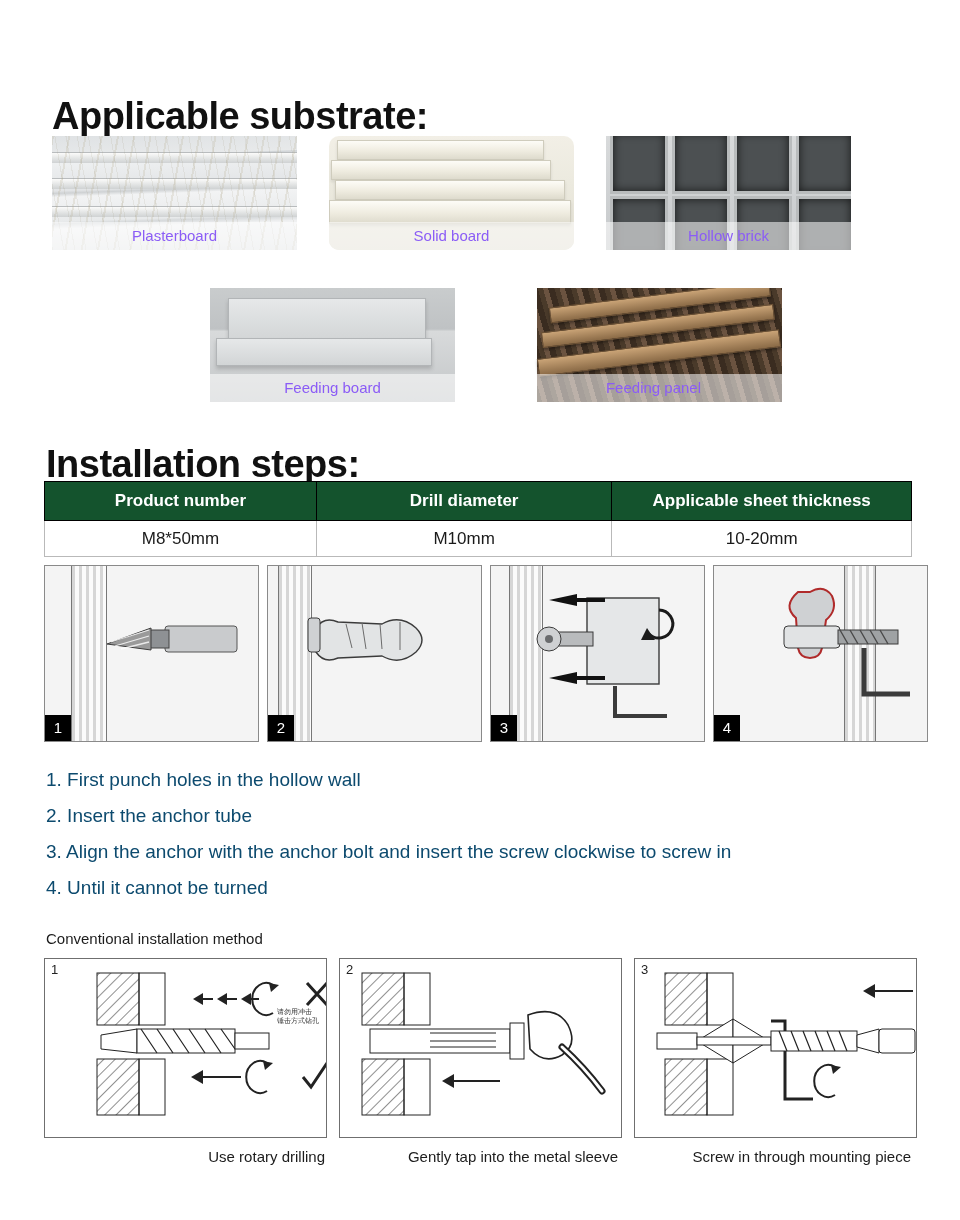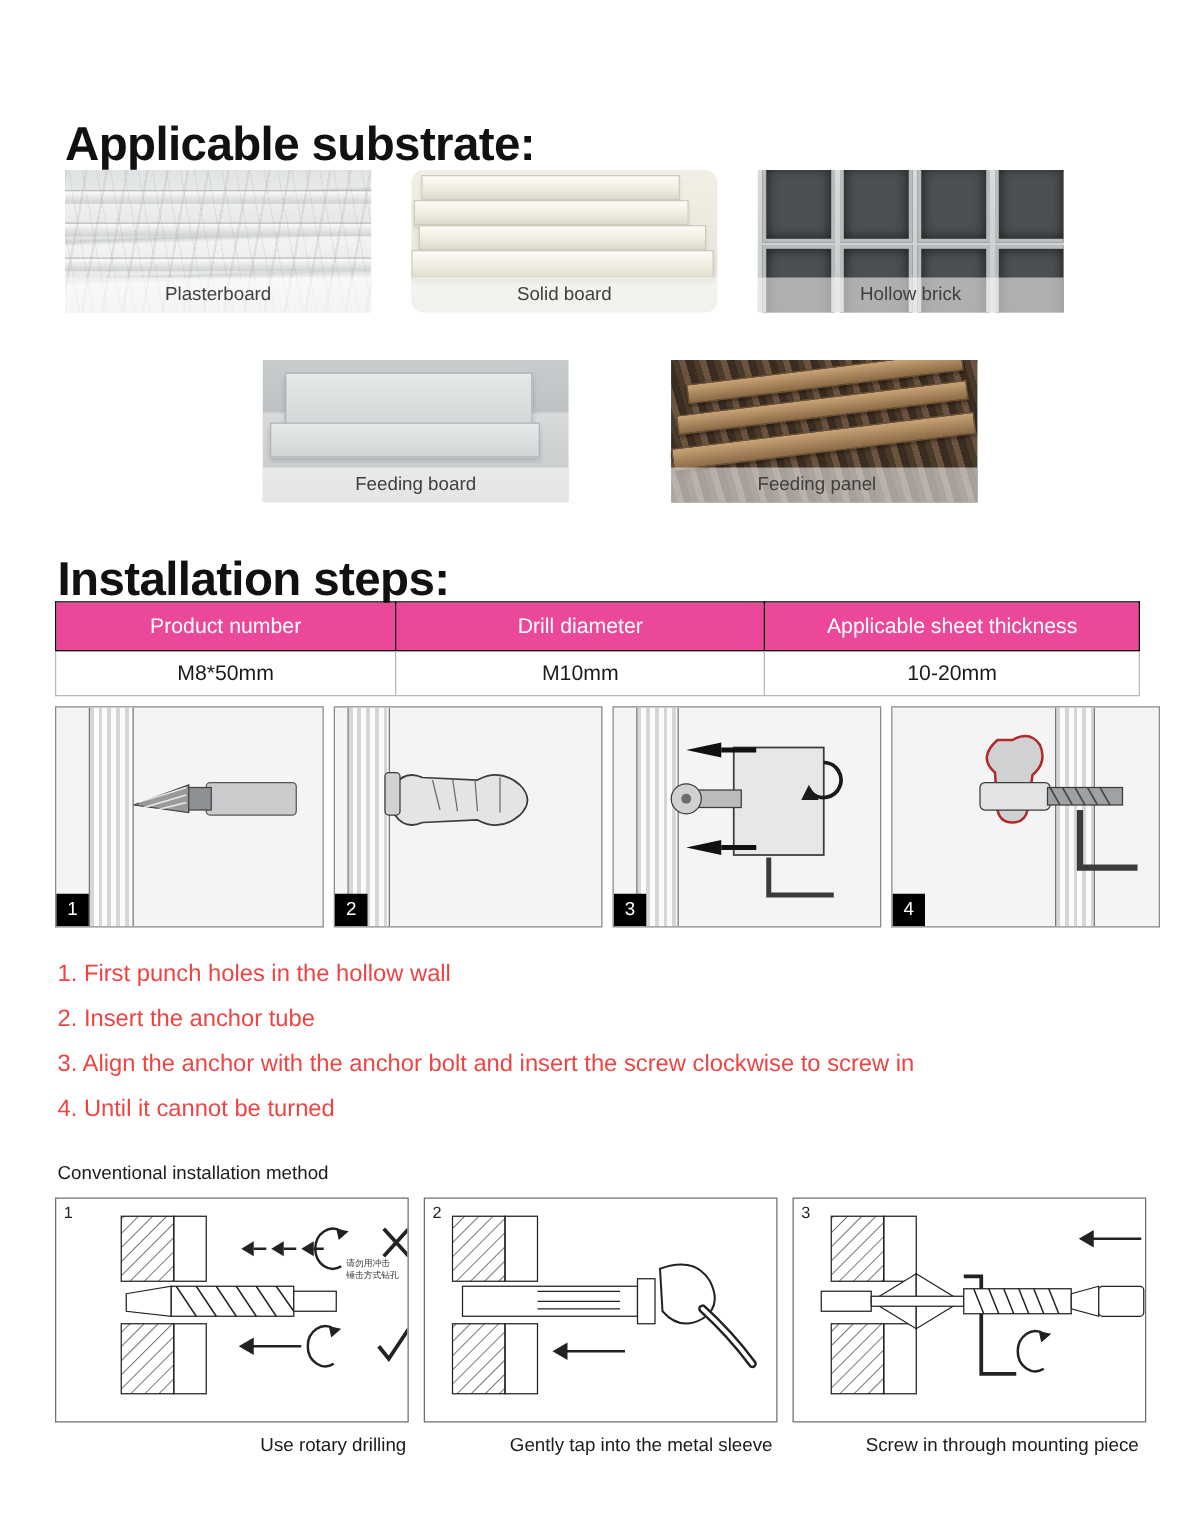--- a/index.html
+++ b/index.html
@@ -50,21 +50,21 @@
   }
   .substrate-caption {
     position: absolute;
     left: 0;
     bottom: 0;
     width: 100%;
     height: 28px;
     line-height: 28px;
     text-align: center;
     font-size: 15px;
-    color: #404040;
+    color: #8b5cf6;
     background: rgba(255,255,255,0.55);
     font-family: "Liberation Sans", sans-serif;
   }
 
   
   .ph-plaster {
     width: 100%; height: 100%;
     background:
       linear-gradient(178deg, #dfe2e4 0%, #e7e9ea 18%, #cfd3d6 19%, #eef0f1 22%, #e2e4e6 45%, #cfd2d4 47%, #f2f3f4 50%, #e8eaeb 70%, #d7dadc 72%, #f0f1f2 76%, #e3e5e6 100%),
       linear-gradient(90deg, #e8eaec, #dfe2e4);
@@ -137,23 +137,23 @@
   
   #spec-table {
     position: absolute;
     left: 44px;
     top: 481px;
     width: 868px;
     border-collapse: collapse;
     font-size: 17px;
   }
   #spec-table th {
-    background: #ec4899;
+    background: #14532d;
     color: #ffffff;
-    font-weight: normal;
+    font-weight: bold;
     height: 36px;
     border: 1px solid #000;
   }
   #spec-table td {
     height: 33px;
     text-align: center;
     border: 1px solid #b9b9b9;
     color: #1a1a1a;
   }
 
@@ -192,21 +192,21 @@
     border-right: 1px solid #777;
   }
 
   
   #instructions {
     position: absolute;
     left: 46px;
     top: 762px;
     font-size: 19px;
     line-height: 36px;
-    color: #ef4444;
+    color: #0c4a6e;
   }
   #instructions div { white-space: nowrap; }
 
   
   #conv-label {
     position: absolute;
     left: 46px;
     top: 930px;
     font-size: 15px;
     color: #1c1c1c;

